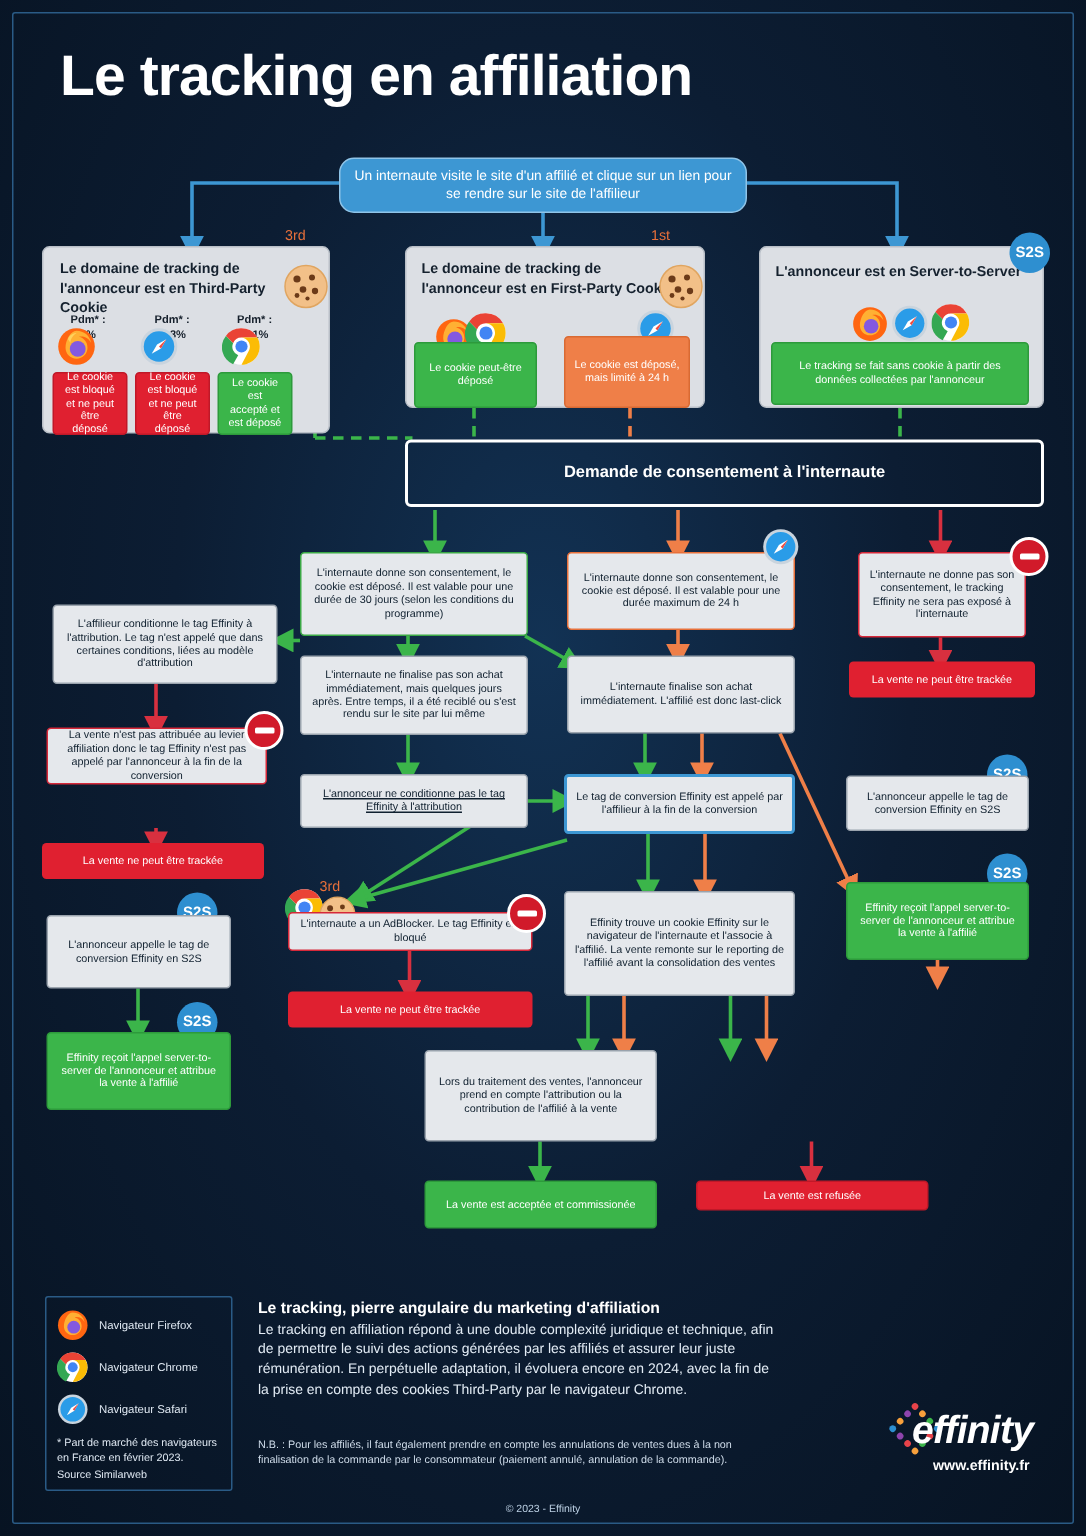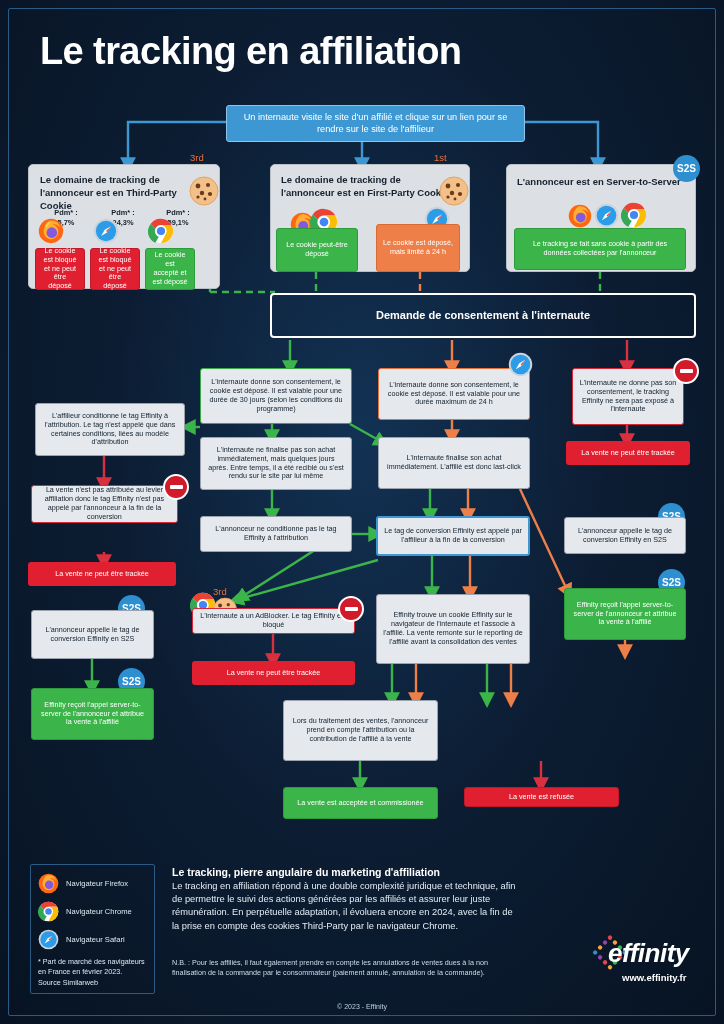--- a/index.html
+++ b/index.html
@@ -104,21 +104,21 @@
   .brand{ position:absolute; left:588px; top:930px; width:125px; height:62px; }
   .brandtxt{
     position:absolute; left:20px; top:8px;
     font-size:26px; font-style:italic; font-weight:bold; color:#ffffff;
     letter-spacing:-0.5px;
   }
   .brandurl{
     position:absolute; left:34px; top:42px;
     font-size:9.5px; font-weight:bold; color:#ffffff;
   }
-  .pdm{ position:absolute; font-size:7.4px; font-weight:bold; color:#16202c; line-height:1.3; text-align:center;}
+  .pdm{ position:absolute; font-size:7.4px; font-weight:bold; color:#16202c; line-height:1.3; }
   .tiny{ font-size:7.2px; }
 </style>
 </head>
 <body>
 
 <div id="root">
 
   <div class="frame"></div>
 
   <svg id="wires" viewBox="0 0 724 1024">
@@ -195,21 +195,21 @@
       <path d="M487,664 L487,700" stroke="#3bb54a" marker-end="url(#ag)"></path>
       <path d="M511,664 L511,700" stroke="#ef7f48" marker-end="url(#ao)"></path>
 
       <path d="M360,761 L360,785" stroke="#3bb54a" marker-end="url(#ag)"></path>
       <path d="M541,761 L541,785" stroke="#d8303f" marker-end="url(#ar)"></path>
     </g>
   </svg>
 
   <div class="title">Le tracking en affiliation</div>
 
-  <div class="node n-blue" style="left:226px; top:105px; width:299px; height:37px; font-size:9.2px;">Un internaute visite le site d'un affilié et clique sur un lien pour se rendre sur le site de l'affilieur</div>
+  <div class="node n-blue" style="left:226px; top:105px; width:272px; height:37px; font-size:9.2px;border-radius:10px;">Un internaute visite le site d'un affilié et clique sur un lien pour se rendre sur le site de l'affilieur</div>
 
   <div class="node n-panel" style="left:28px; top:164px; width:192px; height:125px;"></div>
   <div class="hdr" style="left:40px; top:174px; width:165px;">Le domaine de tracking de l'annonceur est en Third-Party Cookie</div>
 
   <div class="cookie" style="left:187px; top:172px;">
     <svg width="34" height="34" viewBox="0 0 34 34">
       <circle cx="17" cy="19" r="14" fill="#f2c088" stroke="#e0a560" stroke-width="1"></circle>
       <circle cx="11" cy="14" r="2.4" fill="#6b3a18"></circle>
         <circle cx="21" cy="13" r="2" fill="#6b3a18"></circle>
       <circle cx="15" cy="21" r="2.2" fill="#6b3a18"></circle>
@@ -363,21 +363,21 @@
   <div class="node n-grey tiny" style="left:200px; top:437px; width:152px; height:53px;">L'internaute ne finalise pas son achat immédiatement, mais quelques jours après. Entre temps, il a été reciblé ou s'est rendu sur le site par lui même</div>
   <div class="node n-grey tiny" style="left:378px; top:437px; width:152px; height:52px;">L'internaute finalise son achat immédiatement. L'affilié est donc last-click</div>
 
   <div class="node n-grey tiny" style="left:35px; top:403px; width:150px; height:53px;">L'affilieur conditionne le tag Effinity à l'attribution. Le tag n'est appelé que dans certaines conditions, liées au modèle d'attribution</div>
   <div class="node n-grey-r tiny" style="left:31px; top:485px; width:147px; height:38px;">La vente n'est pas attribuée au levier affiliation donc le tag Effinity n'est pas appelé par l'annonceur à la fin de la conversion</div>
   <div class="stopsign" style="left:163px; top:474px;">
       <i></i>
     </div>
   <div class="node n-redtext tiny" style="left:28px; top:562px; width:148px; height:24px;">La vente ne peut être trackée</div>
 
-  <div class="node n-grey tiny" style="left:200px; top:516px; width:152px; height:36px;">L'annonceur ne conditionne pas le tag Effinity à l'attribution</div>
+  <div class="node n-grey tiny" style="left:200px; top:516px; width:152px; height:36px;text-decoration:underline;">L'annonceur ne conditionne pas le tag Effinity à l'attribution</div>
 
   <div class="node n-grey-b tiny" style="left:376px; top:516px; width:154px; height:40px;">Le tag de conversion Effinity est appelé par l'affilieur à la fin de la conversion</div>
 
   <div class="s2s" style="left:118px; top:595px;">S2S</div>
   <div class="node n-grey tiny" style="left:31px; top:610px; width:123px; height:49px;">L'annonceur appelle le tag de conversion Effinity en S2S</div>
   <div class="s2s" style="left:118px; top:668px;">S2S</div>
   <div class="node n-green tiny" style="left:31px; top:688px; width:123px; height:52px;">Effinity reçoit l'appel server-to-server de l'annonceur et attribue la vente à l'affilié</div>
 
   <div class="browser" style="left:190px; top:592px;">
     <svg class="bi" width="26" height="26" viewBox="0 0 32 32">

